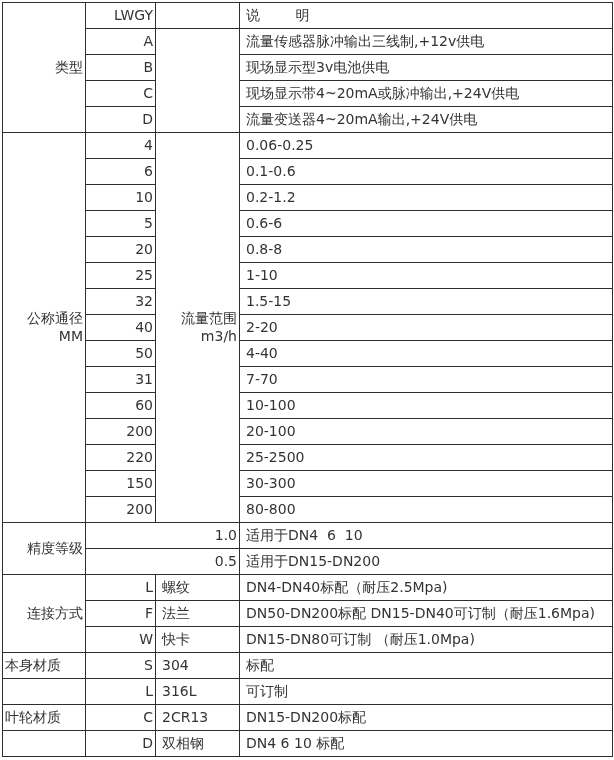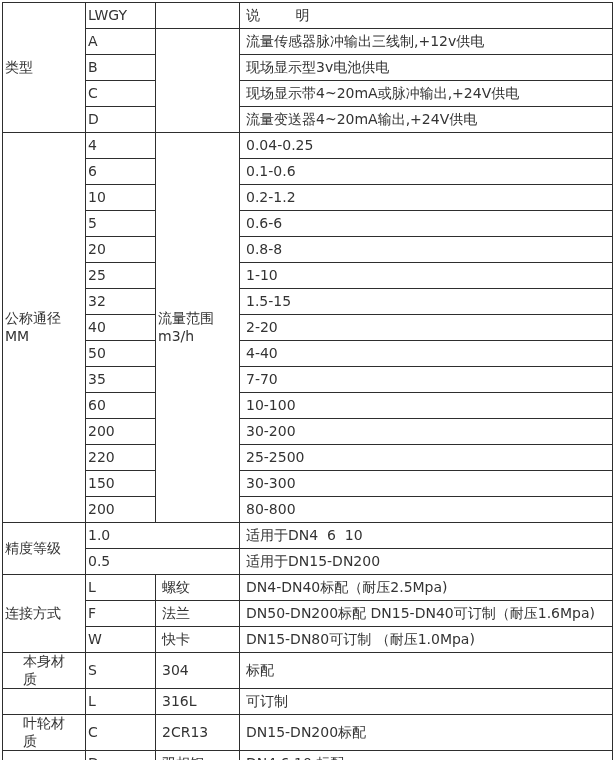--- a/index.html
+++ b/index.html
@@ -24,26 +24,26 @@
     border: 1px solid #2e2e2e;
     height: 25px;
     padding: 0 2px 0 6px;
     white-space: pre-wrap;
     overflow: hidden;
     text-align: left;
     vertical-align: middle;
     line-height: 1.25;
   }
   table.spec td.center {
+    text-align: right;
+    padding: 0 2px;
+  }
+  table.spec td.flushleft {
     text-align: left;
     padding: 0 2px;
-  }
-  table.spec td.flushleft {
-    text-align: left;
-    padding: 0 20px;
   }
   .col-label  { width: 83px; }
   .col-code   { width: 70px; }
   .col-mid    { width: 84px; }
   .col-desc   { width: 373px; }
 </style>
 </head>
 <body>
 
 <table class="spec">
@@ -76,21 +76,21 @@
   </tr>
   <tr>
     <td class="center">D</td>
     <td>流量变送器4~20mA输出,+24V供电</td>
   </tr>
 
   <tr>
     <td class="center" rowspan="15"><div>公称通径</div><div>MM</div></td>
     <td class="center">4</td>
     <td class="center" rowspan="15"><div>流量范围</div><div>m3/h</div></td>
-    <td>0.04-0.25</td>
+    <td>0.06-0.25</td>
   </tr>
   <tr>
         <td class="center">6</td>
         <td>0.1-0.6</td>
       </tr>
   <tr>
         <td class="center">10</td>
         <td>0.2-1.2</td>
       </tr>
   <tr>
@@ -111,30 +111,30 @@
       </tr>
   <tr>
         <td class="center">40</td>
         <td>2-20</td>
       </tr>
   <tr>
         <td class="center">50</td>
         <td>4-40</td>
       </tr>
   <tr>
-        <td class="center">35</td>
+        <td class="center">31</td>
         <td>7-70</td>
       </tr>
   <tr>
         <td class="center">60</td>
         <td>10-100</td>
       </tr>
   <tr>
         <td class="center">200</td>
-        <td>30-200</td>
+        <td>20-100</td>
       </tr>
   <tr>
         <td class="center">220</td>
         <td>25-2500</td>
       </tr>
   <tr>
         <td class="center">150</td>
         <td>30-300</td>
       </tr>
   <tr>

